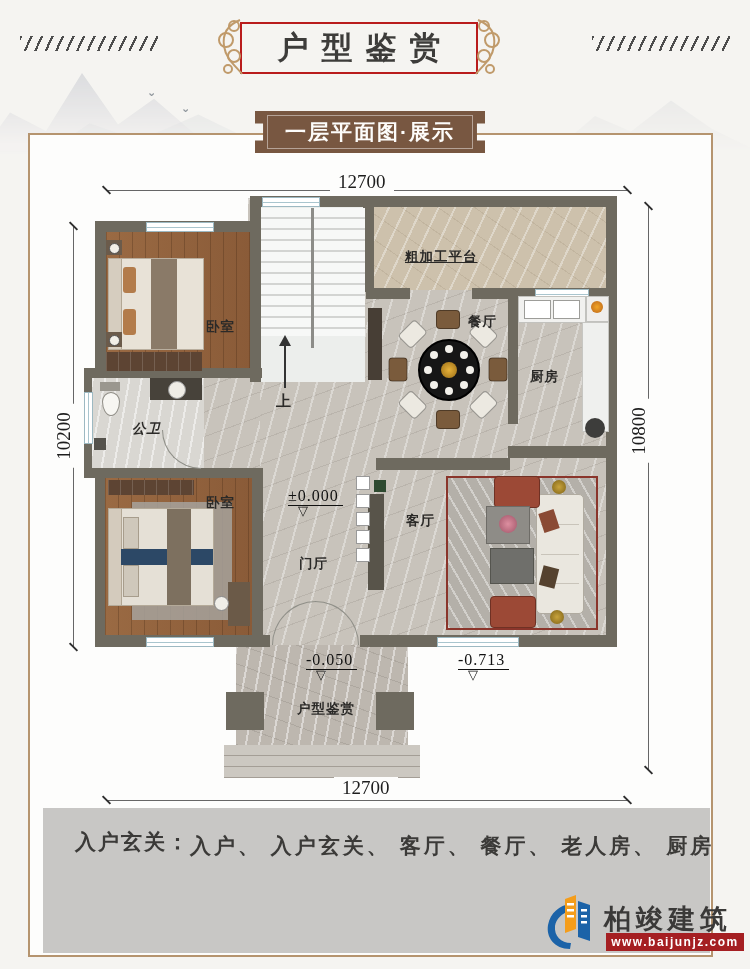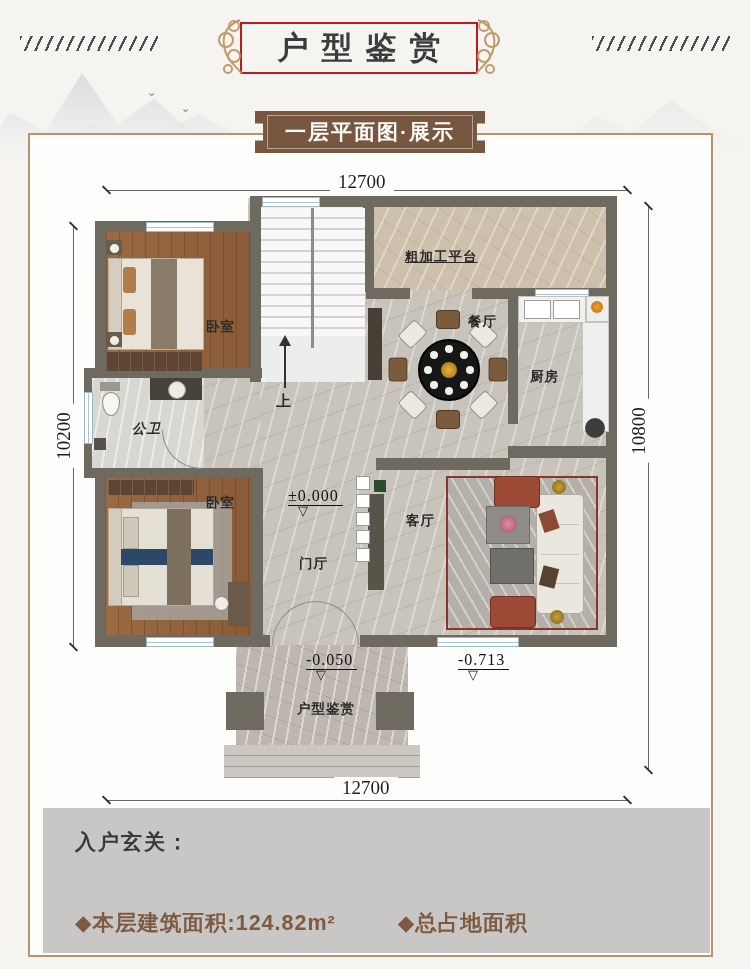--- a/index.html
+++ b/index.html
@@ -320,22 +320,34 @@
 
   <div class="dim-line" style="left:106px;top:800px;width:522px;height:1px;"></div>
   <div class="tick" style="left:101px;top:799px;"></div>
   <div class="tick" style="left:622px;top:799px;"></div>
   <span class="dim-num" style="left:334px;top:777px;">12700</span>
 
   <div class="panel">
     <div class="layout-row">
       <span class="layout-label">入户玄关：</span>
       <div class="layout-lines">
+        <div>入户、 入户玄关、 客厅、 餐厅、 老人房、 厨房</div>
       </div>
     </div>
-    <div class="area-line">
-      <span>◆本层建筑面积:124.82m²</span>
-      <span>◆总占地面积</span>
-    </div>
-  </div>
-
+  </div>
+
+  <div class="logo">
+    <svg width="66" height="62" viewBox="0 0 66 62">
+      <path d="M30 54 C14 54 6 42 8 30 C10 18 20 10 30 9 L30 16 C22 18 16 24 15 31 C14 41 21 48 31 48 Z" fill="#1c63a8"></path>
+      <path d="M25 4 L36 0 L36 34 L25 38 Z" fill="#f49d1b"></path>
+      <rect x="27" y="8" width="7" height="2.5" fill="#fff"></rect>
+      <rect x="27" y="14" width="7" height="2.5" fill="#fff"></rect>
+      <rect x="27" y="20" width="7" height="2.5" fill="#fff"></rect>
+      <path d="M38 6 L50 10 L50 46 L38 42 Z" fill="#1c63a8"></path>
+      <rect x="41" y="14" width="6" height="2.5" fill="#fff"></rect>
+      <rect x="41" y="20" width="6" height="2.5" fill="#fff"></rect>
+      <rect x="41" y="26" width="6" height="2.5" fill="#fff"></rect>
+    </svg>
+    <span class="logo-name">柏竣建筑</span>
+    <div class="logo-strip">www.baijunjz.com</div>
+  </div>
 
 </div>
 
 </body></html>

